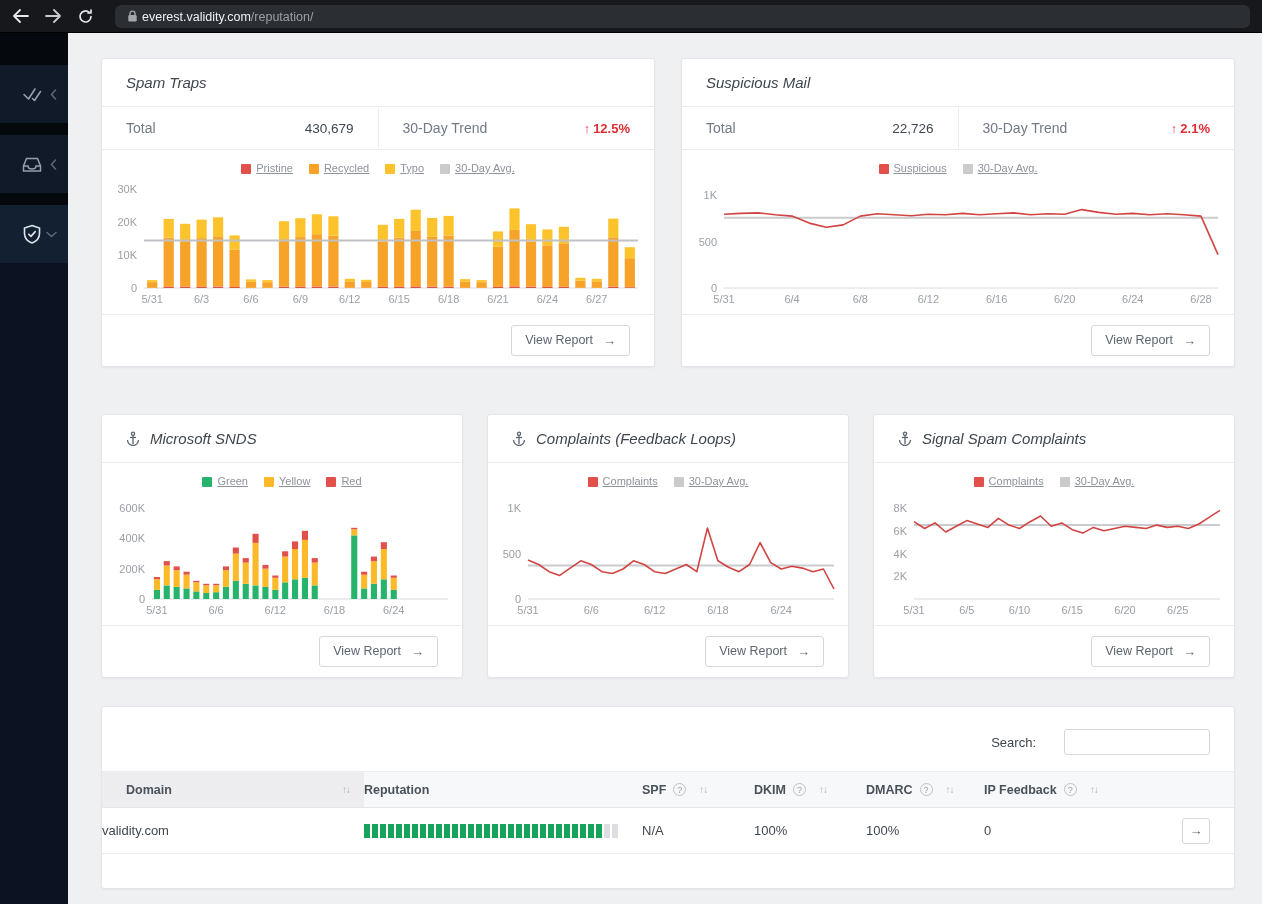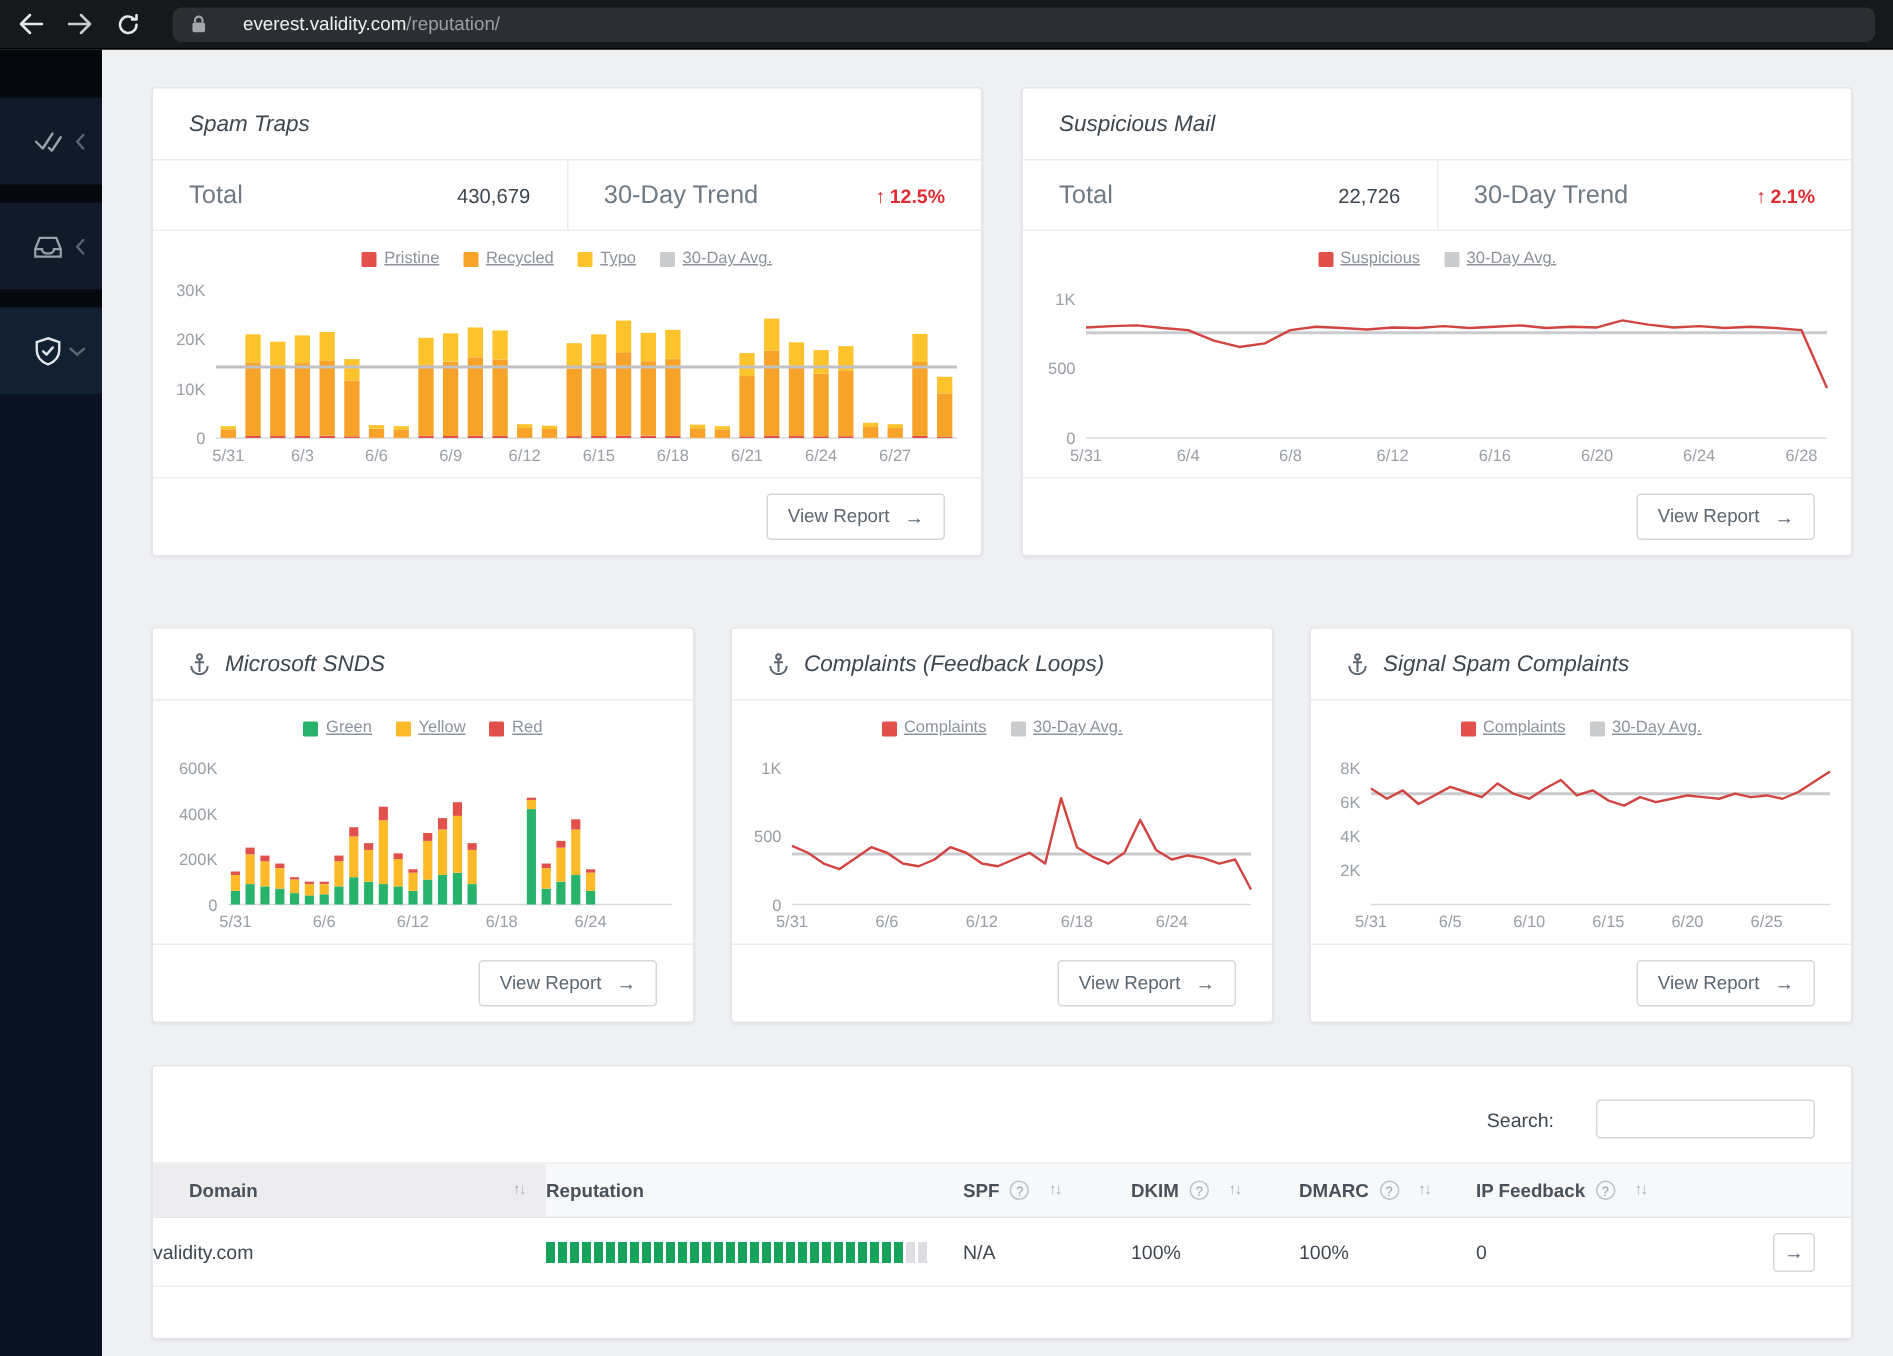--- a/index.html
+++ b/index.html
@@ -10,21 +10,21 @@
     background:#eff0f2;
   }
   
   .browser-bar{
     height:33px; background:#17181c; display:flex; align-items:center;
     padding:0 12px; gap:16px; border-bottom:1px solid #000;
   }
   .chrome-btn{ display:flex; align-items:center; cursor:pointer; }
   .url-pill{
     flex:1; height:23px; background:#2b2e33; border-radius:6px;
-    display:flex; align-items:center; gap:24px; padding:0 12px; margin-left:6px;
+    display:flex; align-items:center; gap:4px; padding:0 12px; margin-left:6px;
   }
   .url-host{ color:#eef1f3; font-size:12.5px; }
   .url-path{ color:#9aa0a6; font-size:12.5px; }
   
   .app{ display:flex; height:871px; }
   .sidebar{
     width:68px; background:#05080d; flex-shrink:0;
     display:flex; flex-direction:column; padding-top:32px;
   }
   .nav-item{
@@ -43,21 +43,21 @@
     box-shadow:0 1px 2px rgba(20,20,30,.05);
   }
   .card-header{
     display:flex; align-items:center; gap:10px;
     padding:15px 24px; border-bottom:1px solid #eaecee;
   }
   .card-title{ font-size:15px; font-weight:500; color:#3e464e; margin:0;font-style:italic; }
   .stats-row{ display:flex; border-bottom:1px solid #eaecee; }
   .stat{ flex:1; display:flex; justify-content:space-between; align-items:center; padding:13px 24px; }
   .stat:first-child{ border-right:1px solid #eaecee; }
-  .stat-label{ font-size:17px; color:#707a85; }
+  .stat-label{ font-size:14px; color:#707a85; }
   .stat-value{ font-size:13.5px; color:#3e464e; }
   .stat-trend{ font-size:13px; color:#e02d33; font-weight:700; display:flex; gap:3px; align-items:center; }
   .legend{ display:flex; justify-content:center; gap:16px; padding:12px 8px 2px; font-size:11px; color:#8d939b; }
   .leg-item{ display:flex; align-items:flex-end; gap:5px;text-decoration:underline; }
   .swatch{ width:10px; height:10px; border-radius:1px; display:inline-block; }
   .chart{ position:relative; }
   .chart-big{ height:126px; margin:4px 10px 8px 4px; }
   .chart-small{ height:124px; margin:4px 8px 8px 2px; }
   .card-footer{
     border-top:1px solid #eaecee; display:flex; justify-content:flex-end;

